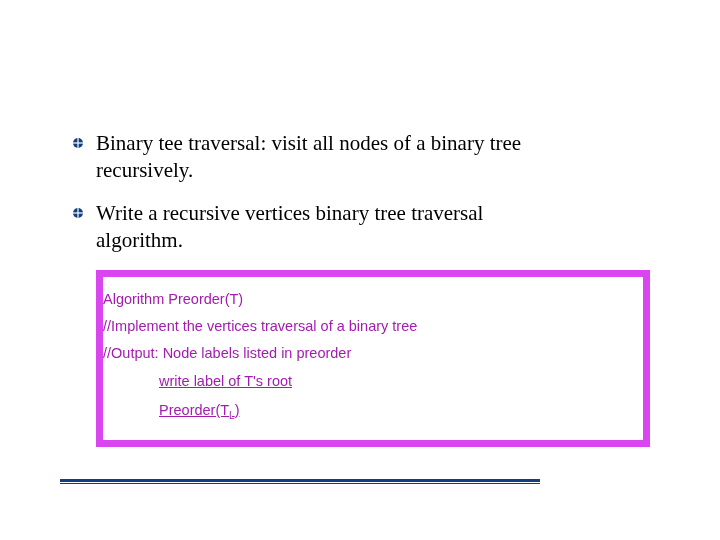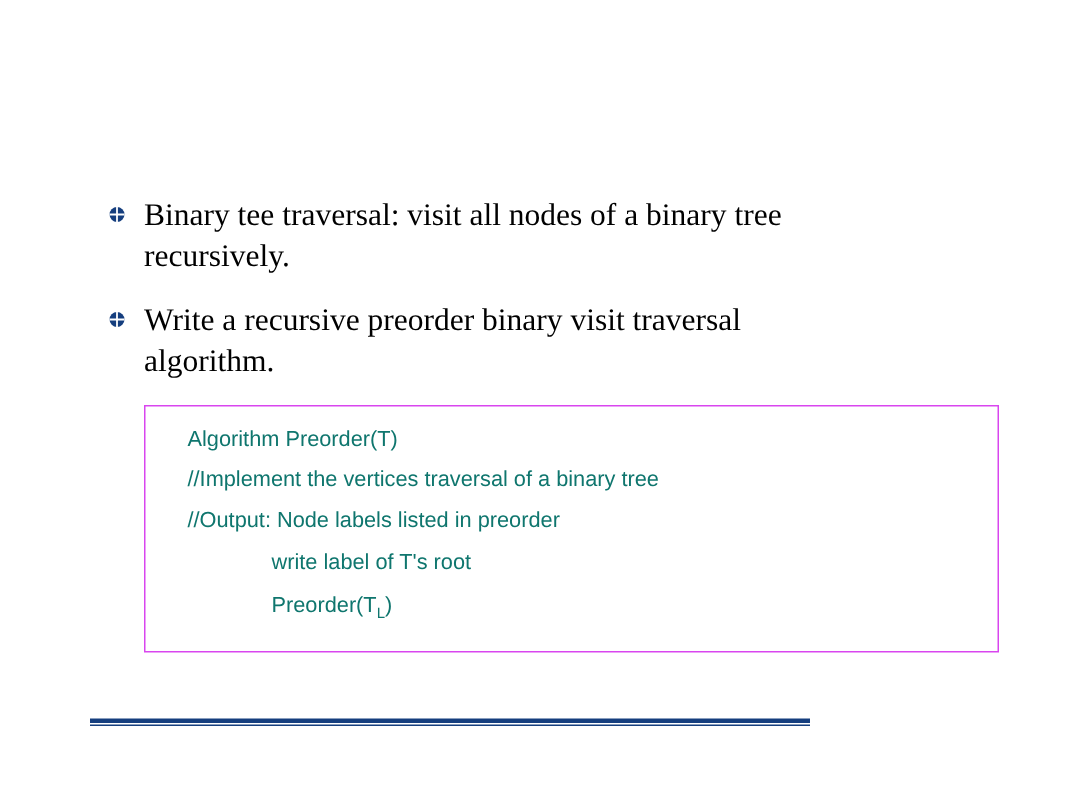--- a/index.html
+++ b/index.html
@@ -32,34 +32,35 @@
   }
   .bullet-icon svg { display: block; }
   .bullet-text {
     font-size: 21px;
     line-height: 1.28;
     color: #000000;
   }
   .algo-box {
     margin: 6px 0 0 24px;
     width: 530px;
-    border: 1px solid #d946ef;
-    padding: 8px 10px 6px 28px;
+    border: 7px solid #d946ef;
+    padding: 8px 10px 6px 0;
     font-family: Verdana, Geneva, sans-serif;
     font-size: 14.5px;
     line-height: 1.2;
-    color: #0f766e;
+    color: #a21caf;
   }
   .algo-line {
     margin: 6px 0 10px 0;
   }
   .algo-indent {
     margin: 10px 0 12px 56px;
     font-family: Verdana, Geneva, sans-serif;
     font-size: 14.5px;
+    text-decoration: underline;
   }
   .subscript {
     font-size: 10px;
     vertical-align: sub;
   }
   .footer-rule {
     position: absolute;
     left: 60px;
     right: 60px;
     bottom: 56px;
@@ -86,21 +87,21 @@
   </div>
 
   <div class="bullet-row">
     <span class="bullet-icon">
       <svg width="12" height="12" viewBox="0 0 12 12">
         <circle cx="6" cy="6" r="5" fill="#153e7e"></circle>
         <line x1="1" y1="6" x2="11" y2="6" stroke="#ffffff" stroke-width="1.2"></line>
         <line x1="6" y1="1" x2="6" y2="11" stroke="#ffffff" stroke-width="1.2"></line>
       </svg>
     </span>
-    <span class="bullet-text">Write a recursive preorder binary visit traversal algorithm.</span>
+    <span class="bullet-text">Write a recursive vertices binary tree traversal algorithm.</span>
   </div>
 
   <div class="algo-box">
     <div class="algo-line">Algorithm Preorder(T)</div>
     <div class="algo-line">//Implement the vertices traversal of a binary tree</div>
     <div class="algo-line">//Output: Node labels listed in preorder</div>
     <div class="algo-indent">write label of T's root</div>
     <div class="algo-indent">
       <span>Preorder(T</span><span class="subscript">L</span><span>)</span>
     </div>

